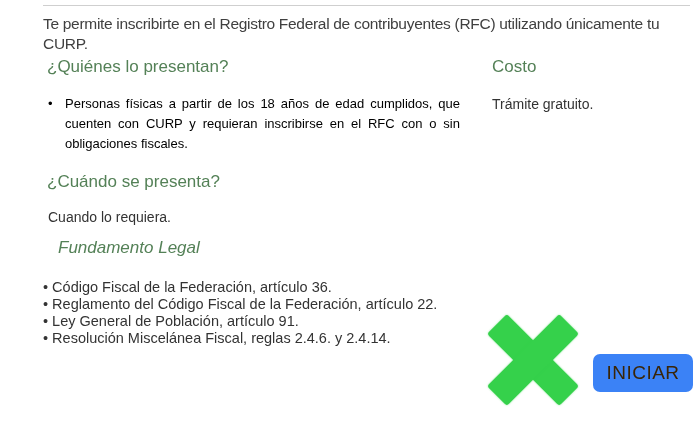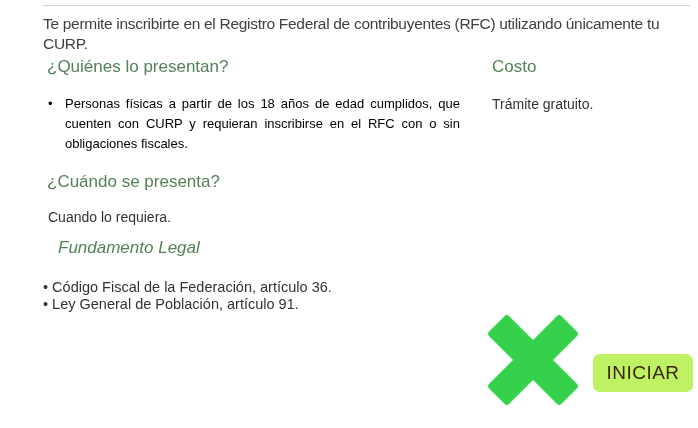--- a/index.html
+++ b/index.html
@@ -90,21 +90,21 @@
     border-radius: 3px;
     background: #35d14b;
     box-shadow: 0 0 2px rgba(53,209,75,0.6);
   }
   .x-marker .b1 { transform: rotate(45deg); }
   .x-marker .b2 { transform: rotate(-45deg); }
   .iniciar {
     position: absolute;
     left: 593px; top: 354px;
     width: 100px; height: 38px;
-    background: #bef264;
+    background: #3b82f6;
     border: none;
     border-radius: 7px;
     font-family: "Liberation Sans", sans-serif;
     font-size: 19px;
     letter-spacing: 0.5px;
     color: #3a2506;
     cursor: pointer;
   }
 </style>
 </head>
@@ -121,21 +121,23 @@
 
 <h2 class="h-costo">Costo</h2>
 <p class="body-text p-costo">Trámite gratuito.</p>
 
 <h2 class="h-cuando">¿Cuándo se presenta?</h2>
 <p class="body-text p-cuando">Cuando lo requiera.</p>
 
 <h2 class="h-fundamento">Fundamento Legal</h2>
 <ul class="fundamento-list">
   <li>Código Fiscal de la Federación, artículo 36.</li>
+  <li>Reglamento del Código Fiscal de la Federación, artículo 22.</li>
   <li>Ley General de Población, artículo 91.</li>
+  <li>Resolución Miscelánea Fiscal, reglas 2.4.6. y 2.4.14.</li>
 </ul>
 
 <div class="x-marker">
   <span class="bar b1"></span>
   <span class="bar b2"></span>
 </div>
 
 <button class="iniciar">INICIAR</button>
 
 </body></html>

